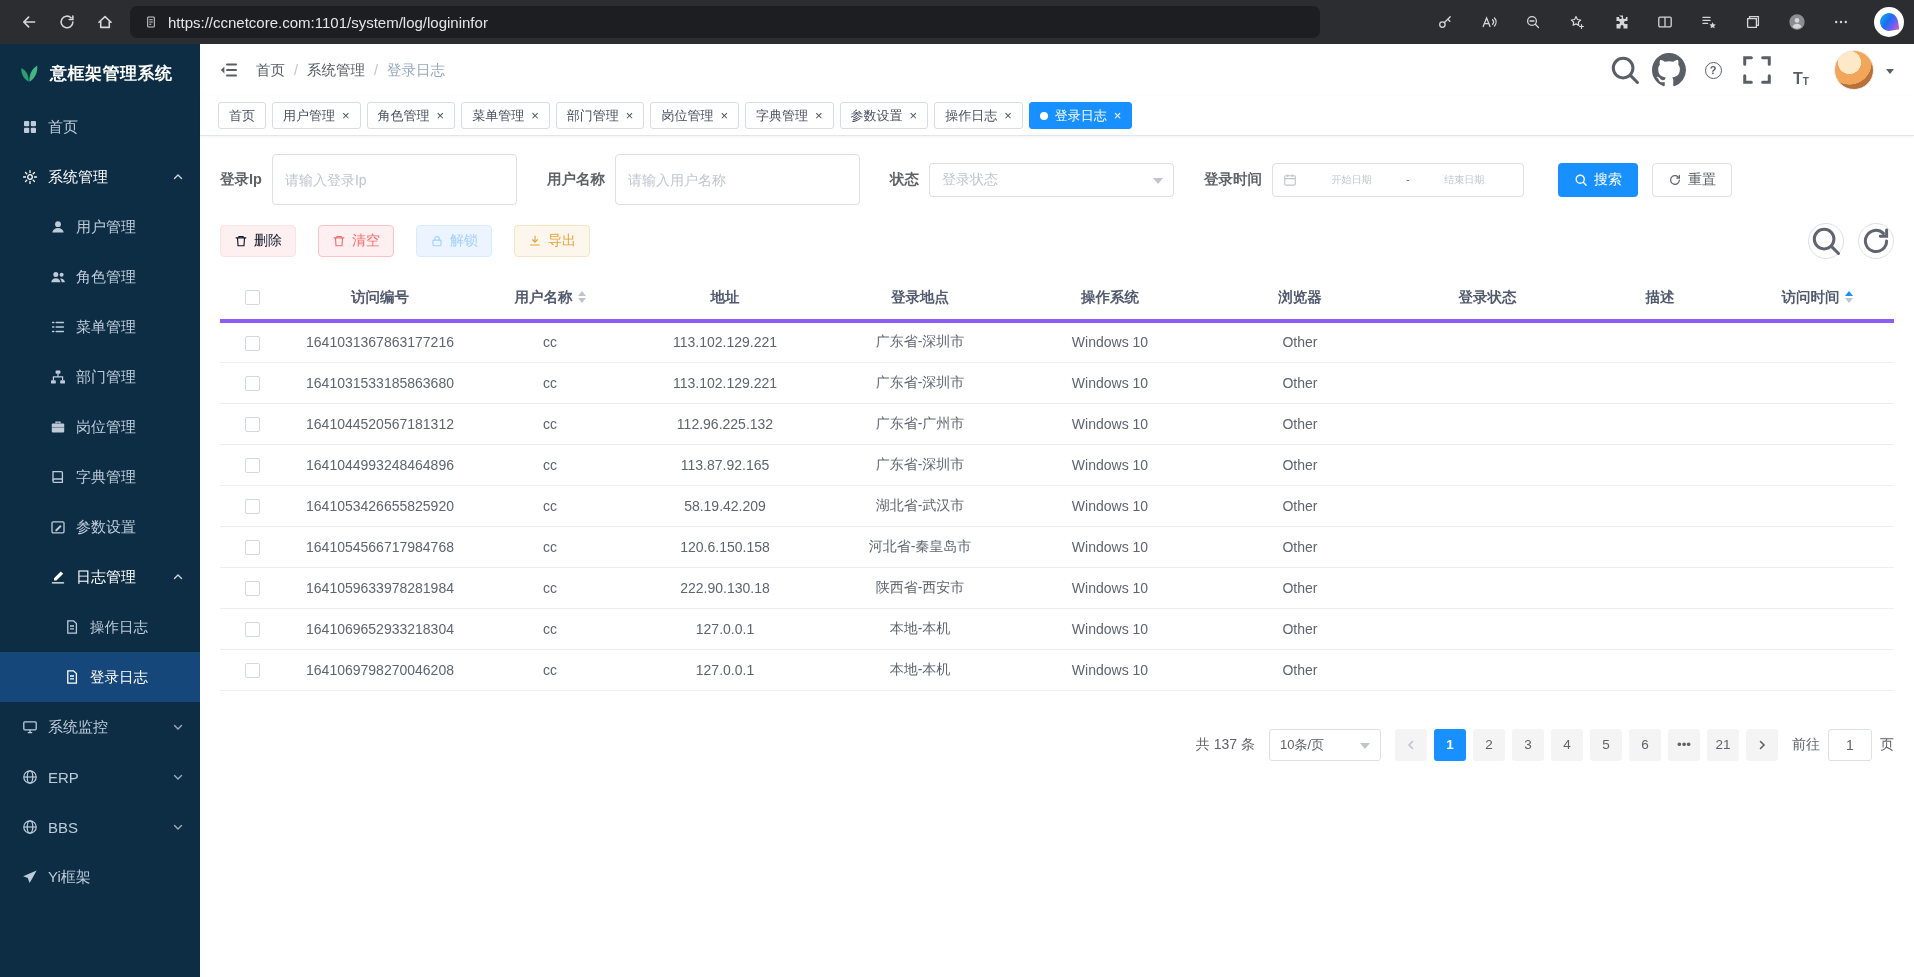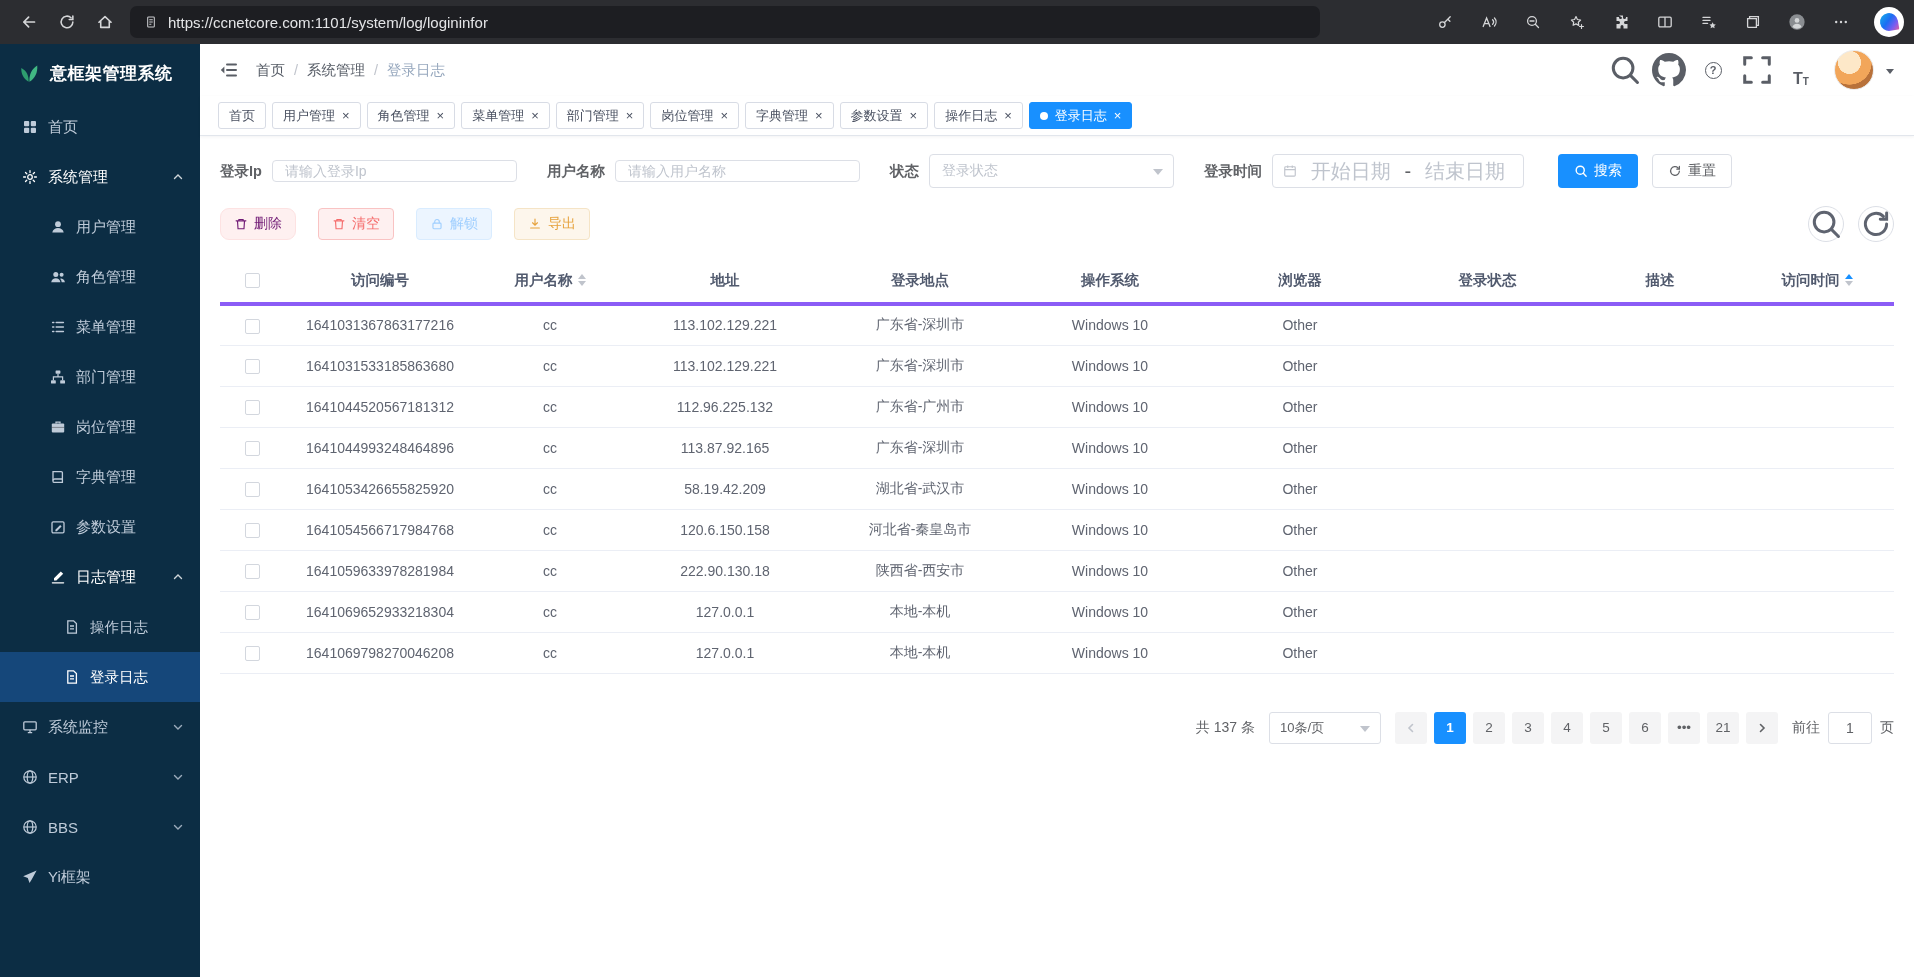--- a/index.html
+++ b/index.html
@@ -58,40 +58,40 @@
   .tag .x { font-size:13px; line-height:1; }
   .tag.active { background:#1890ff; border-color:#1890ff; color:#fff; }
   .tag-dot { width:8px; height:8px; border-radius:50%; background:#fff; }
 
   
   .content { flex:1; padding:18px 20px 0; }
   .frow { display:flex; align-items:center; }
   .fgroup { display:flex; align-items:center; }
   .fgroup + .fgroup { margin-left:30px; }
   .flabel { font-weight:700; color:#606266; font-size:14.5px; margin-right:10px; white-space:nowrap; }
-  .finput { width:245px; height:22px; border:1px solid #dcdfe6; border-radius:4px; padding:0 12px; font-size:14px; color:#606266; outline:none; }
+  .finput { width:245px; height:51px; border:1px solid #dcdfe6; border-radius:4px; padding:0 12px; font-size:14px; color:#606266; outline:none; }
   .finput::placeholder { color:#bfc4cd; }
   .fselect { width:245px; height:34px; border:1px solid #dcdfe6; border-radius:4px; padding:0 30px 0 12px;
     display:flex; align-items:center; position:relative; color:#bfc4cd; font-size:14px; cursor:pointer; }
   .sel-caret { position:absolute; right:10px; top:14px; width:0; height:0; border:5px solid transparent; border-top:6px solid #c0c4cc; }
   .fdate { width:252px; height:34px; border:1px solid #dcdfe6; border-radius:4px; display:flex; align-items:center;
-    gap:6px; padding:0 10px; font-size:20px; color:#bfc4cd; cursor:pointer; }
+    gap:6px; padding:0 10px; font-size:10px; color:#bfc4cd; cursor:pointer; }
   .fdate .dr { flex:1; text-align:center; white-space:nowrap; }
   .fdate .dr-sep { color:#606266; }
   .fdate .ic { color:#c0c4cc; }
   .btn { height:34px; display:inline-flex; align-items:center; gap:6px; border-radius:4px; font-size:14px;
     padding:0 15px; border:1px solid transparent; cursor:pointer; white-space:nowrap; }
   .btn-primary { background:#1890ff; color:#fff; margin-left:34px; }
   .btn-default { background:#fff; color:#606266; border-color:#dcdfe6; margin-left:14px; }
 
   .trow { margin-top:18px; display:flex; align-items:center; }
   .tb { height:32px; display:inline-flex; align-items:center; gap:6px; padding:0 13px; border-radius:4px;
     font-size:14px; border:1px solid; cursor:pointer; white-space:nowrap; }
   .tb + .tb { margin-left:22px; }
-  .tb-del   { background:#fef0f0; border-color:#fde2e2; color:#701a75;border-radius:9px; }
+  .tb-del   { background:#fef0f0; border-color:#fde2e2; color:#0f172a; }
   .tb-clear { background:#fef0f0; border-color:#f9c3c3; color:#f56c6c; }
   .tb-unlock{ background:#ecf5ff; border-color:#d9ecff; color:#a0cfff; }
   .tb-export{ background:#fdf6ec; border-color:#f5e4c6; color:#e6a23c; }
   .trow-right { margin-left:auto; display:flex; gap:14px; }
   .cbtn { width:36px; height:36px; border-radius:50%; border:1px solid #dcdfe6; background:#fff; color:#5f6470;
     display:flex; align-items:center; justify-content:center; cursor:pointer; }
 
   table { margin-top:16px; width:100%; border-collapse:collapse; table-layout:fixed; }
   th { height:46px; font-size:14.5px; font-weight:700; color:#515a6e; border-bottom:4px solid #8b5cf6; white-space:nowrap; }
   td { height:41px; font-size:14px; color:#5f6470; border-bottom:1px solid #ebeef5; text-align:center; white-space:nowrap; overflow:hidden; }

